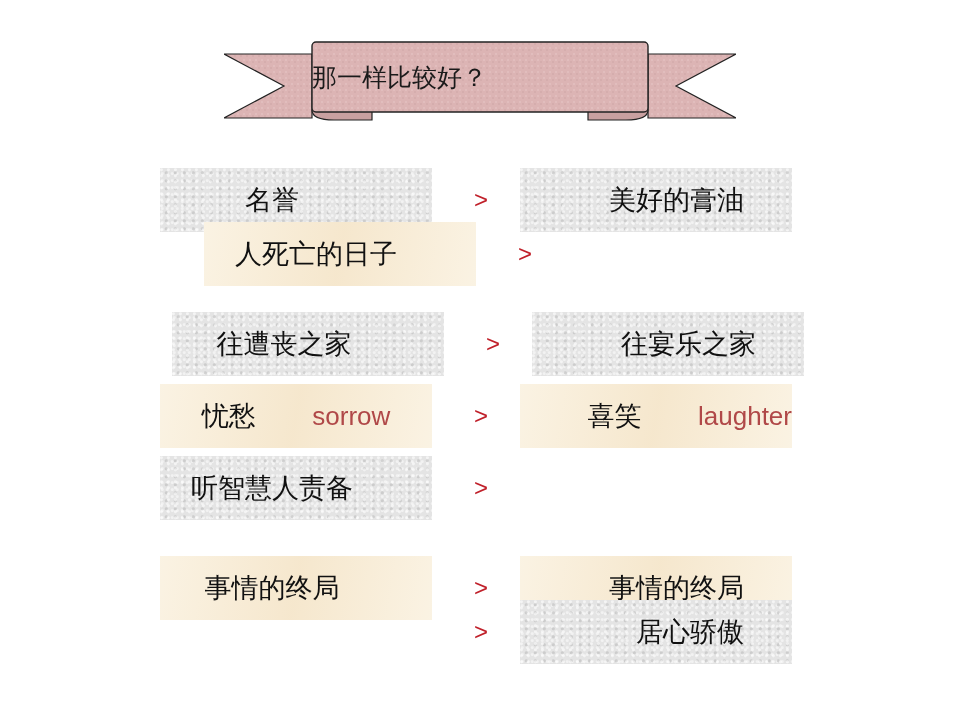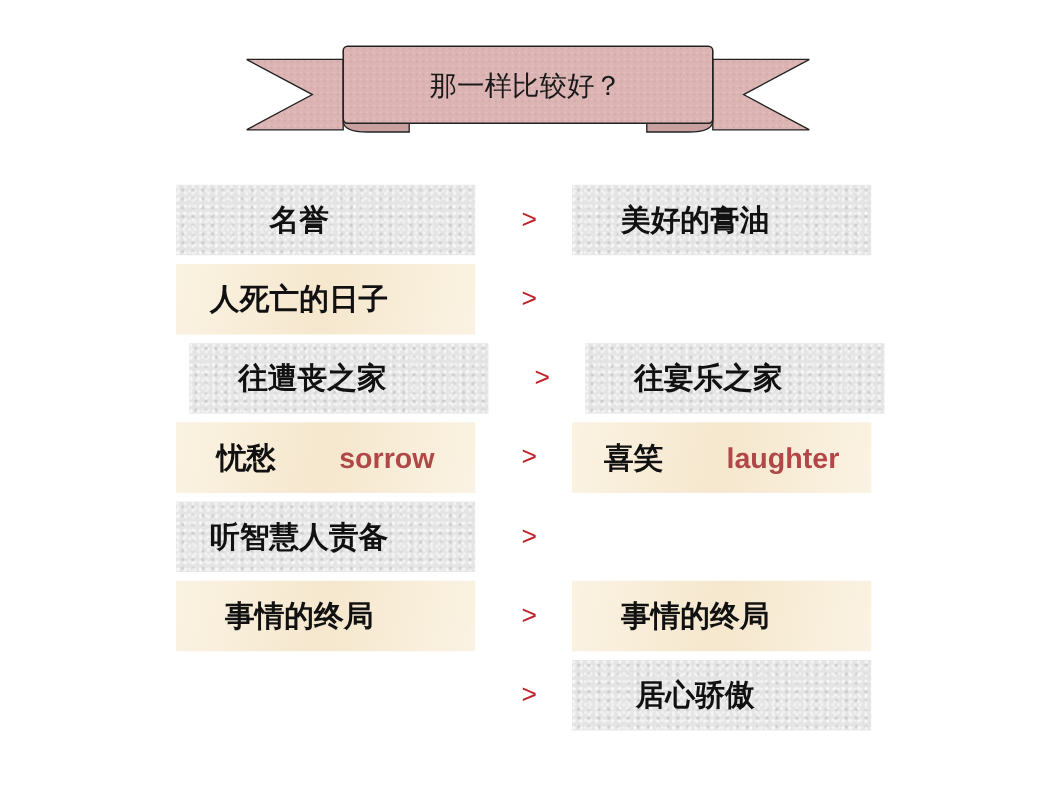--- a/index.html
+++ b/index.html
@@ -1,26 +1,26 @@
 <!DOCTYPE html>
 <html><head>
 <meta charset="utf-8">
 <style>
   html, body { margin:0; padding:0; }
   body { width:960px; height:720px; background:#ffffff; position:relative; overflow:hidden;
          font-family: "DejaVu Sans", "Liberation Sans", sans-serif; }
   .banner { position:absolute; left:224px; top:40px; width:512px; height:82px; }
   .banner svg { position:absolute; left:0; top:0; }
   .banner-title { position:absolute; left:88px; top:14px; width:332px; height:48px; line-height:48px;
-                  text-align:center; font-size:25px; color:#1a1a1a; }
+                  font-size:25px; color:#1a1a1a; }
   .row { position:absolute; left:160px; width:632px; height:64px; }
   .box { position:absolute; top:0; width:272px; height:64px; line-height:64px; text-align:center;
-         font-size:27px; color:#111;font-weight:bold; }
+         font-size:27px; color:#111; }
   .box.left { left:0; }
-  .box.right { left:360px; }
+  .box.right { left:360px;text-align:right; }
   .gray { background-color:#e4e4e4;
           background-image:
             radial-gradient(circle at 20% 30%, rgba(255,255,255,0.6) 0 1px, transparent 2px),
             radial-gradient(circle at 70% 60%, rgba(180,180,180,0.5) 0 1px, transparent 2px),
             radial-gradient(circle at 45% 80%, rgba(255,255,255,0.5) 0 1px, transparent 2px);
           background-size: 7px 6px, 9px 8px, 5px 7px; }
   .cream { background-color:#f8ecd4;
            background-image: linear-gradient(100deg, rgba(255,255,255,0.35), rgba(240,220,190,0.3) 50%, rgba(255,255,255,0.35)); }
   .en { color:#b04848; font-family:"Liberation Sans", sans-serif; font-size:26px;margin-left:48px; }
   .arrow { position:absolute; left:306px; top:0; width:30px; height:64px; line-height:64px;
@@ -46,39 +46,39 @@
   </svg>
   <div class="banner-title">那一样比较好？</div>
 </div>
 
 <div id="rows">
     <div class="row" style="top: 168px;">
       <div class="box left gray"><span>名誉</span><span class="en"></span></div>
       <div class="arrow">&gt;</div>
       <div class="box right gray"><span>美好的膏油</span><span class="en"></span></div>
     </div>
-    <div class="row" style="top: 240px;">
+    <div class="row" style="top: 222px; margin-left: 44px;">
       <div class="box left cream"><span>人死亡的日子</span><span class="en"></span></div>
       <div class="arrow">&gt;</div>
     </div>
     <div class="row" style="top: 312px; margin-left: 12px;">
       <div class="box left gray"><span>往遭丧之家</span><span class="en"></span></div>
       <div class="arrow">&gt;</div>
       <div class="box right gray"><span>往宴乐之家</span><span class="en"></span></div>
     </div>
     <div class="row" style="top: 384px;">
       <div class="box left cream"><span>忧愁 </span><span class="en">sorrow</span></div>
       <div class="arrow">&gt;</div>
       <div class="box right cream"><span>喜笑 </span><span class="en">laughter</span></div>
     </div>
     <div class="row" style="top: 456px;">
       <div class="box left gray"><span>听智慧人责备</span><span class="en"></span></div>
       <div class="arrow">&gt;</div>
     </div>
-    <div class="row" style="top: 528px; padding-left: 38px;">
+    <div class="row" style="top: 556px; padding-left: 38px;">
       <div class="box left cream"><span>事情的终局</span><span class="en"></span></div>
       <div class="arrow">&gt;</div>
       <div class="box right cream"><span>事情的终局</span><span class="en"></span></div>
     </div>
     <div class="row" style="top: 600px;">
       <div class="arrow">&gt;</div>
       <div class="box right gray"><span>居心骄傲</span><span class="en"></span></div>
     </div>
   </div>
 

